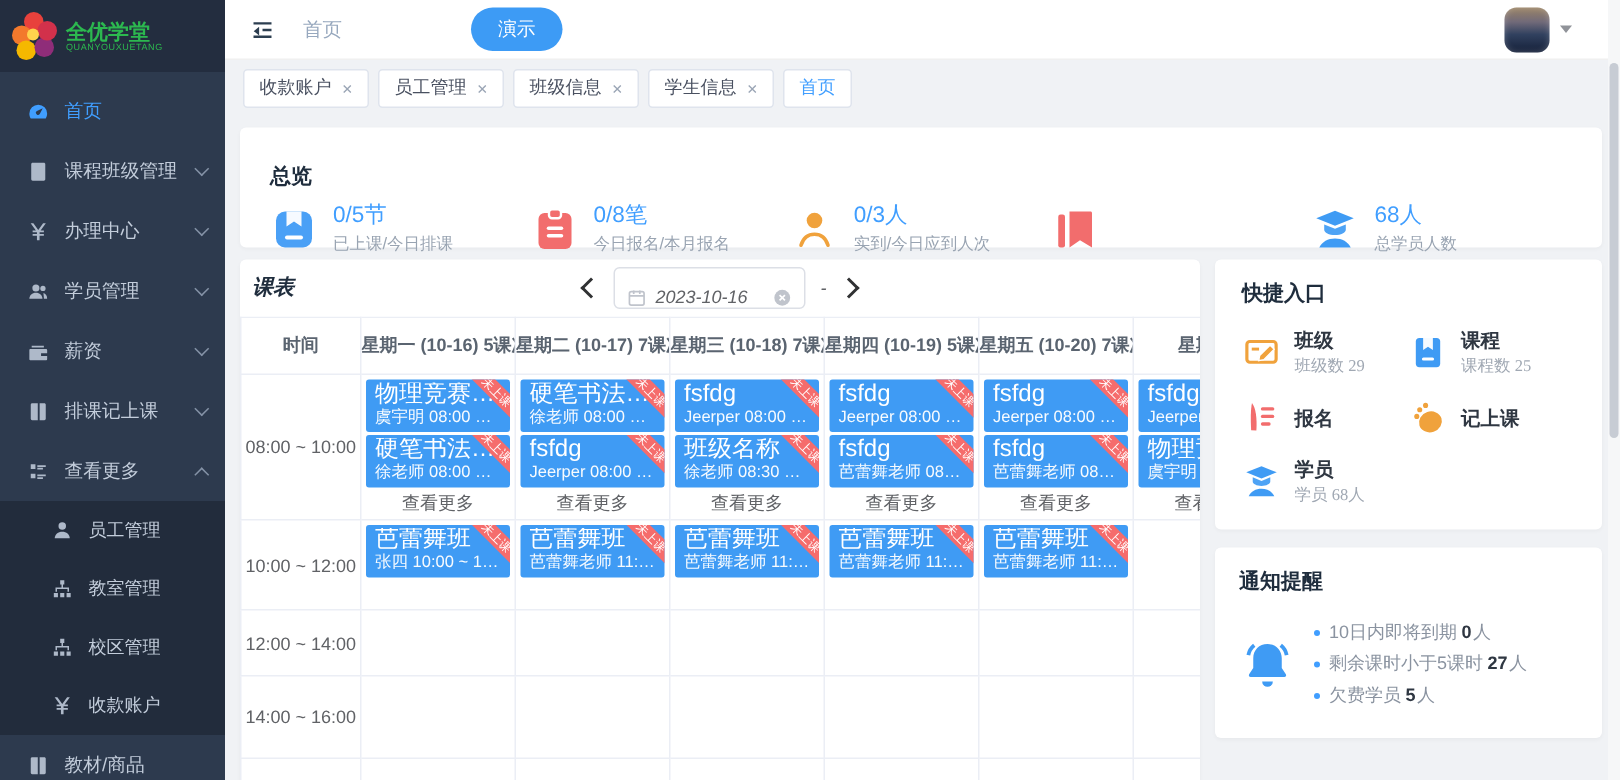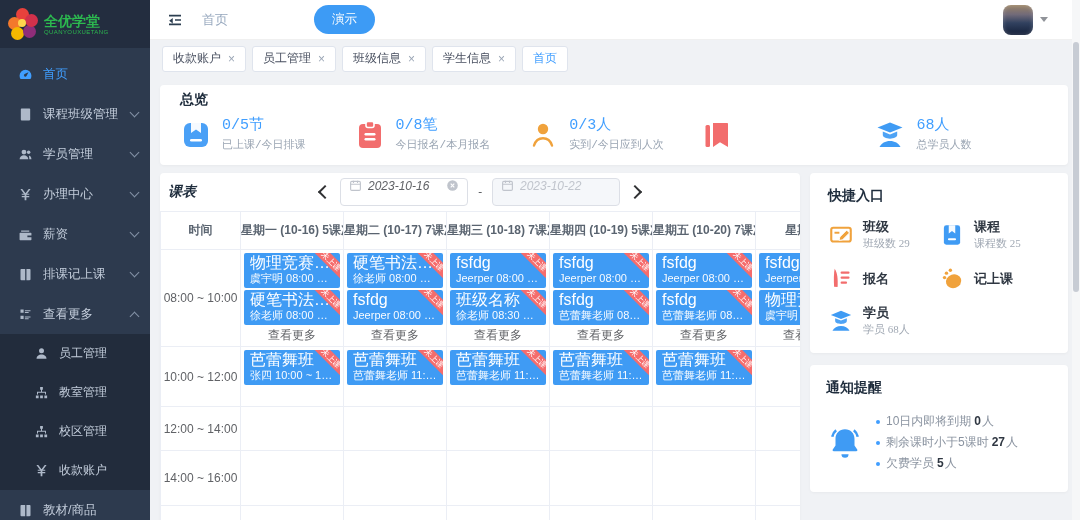--- a/index.html
+++ b/index.html
@@ -43,38 +43,38 @@
   .tab { background:#fff; border:1px solid #dfe4ed; border-radius:3px; height:26px; display:flex; align-items:center;
     padding:0 10px; color:#495060; font-size:12px; cursor:pointer; gap:7px; }
   .tab.active { color:#409eff; }
   .tab .x { color:#9aa5b5; font-size:12px; line-height:1; cursor:pointer; }
 
   .content { flex:1; padding:8px 12px 0 10px; min-height:0; }
   .card { background:#fff; border-radius:4px; box-shadow:0 1px 3px rgba(0,0,0,.04); }
   .card-title { font-size:14px; font-weight:bold; color:#1f2d3d; }
 
   
-  .overview { padding:6px 20px 8px; height:80px;font-family:Liberation Mono, monospace; }
+  .overview { padding:24px 20px 8px; height:80px; }
   .stats { display:flex; margin-top:8px; }
   .stat { flex:1; display:flex; align-items:center; gap:10px; }
   .stat-icon { width:32px; height:32px; flex:0 0 32px; }
   .stat-icon svg { width:32px; height:32px; }
   .stat-val { color:#409eff; font-size:15px; line-height:18px; }
   .stat-lab { color:#99a4b2; font-size:11px; margin-top:2px; white-space:nowrap; }
 
   .row2 { display:flex; gap:10px; margin-top:8px; align-items:flex-start; }
 
   
   .schedule { flex:1; min-width:0; overflow:hidden; }
   .sched-head { height:38px; position:relative; display:flex; align-items:center; padding:0 8px;font-style:italic; }
   .date-nav { position:absolute; left:50%; transform:translateX(-50%); display:flex; align-items:center; gap:10px; }
   .nav-chev { width:10px; height:10px; border-left:2px solid #303133; border-bottom:2px solid #303133; cursor:pointer; }
   .nav-chev.left { transform:rotate(45deg); }
   .nav-chev.right { transform:rotate(-135deg); }
-  .date-box { width:128px; height:28px; border:1px solid #dcdfe6; border-radius:4px; display:flex; align-items:flex-start;
+  .date-box { width:128px; height:28px; border:1px solid #dcdfe6; border-radius:4px; display:flex; align-items:flex-end;
     padding:0 8px; gap:6px; color:#606266; background:#fff; cursor:pointer; }
   .date-box svg { width:13px; height:13px; flex:0 0 13px; }
   .date-box .dval { flex:1; font-size:12px; }
   .date-box.disabled { background:#f5f7fa; color:#c0c4cc; cursor:not-allowed; }
   .dash { color:#606266; }
 
   .table-wrap { overflow:hidden; }
   table { border-collapse:collapse; table-layout:fixed; width:698px; }
   th, td { border:1px solid #ebeef5; }
   th { height:38px; font-size:12px; color:#5a6470; font-weight:bold; text-align:center; white-space:nowrap; overflow:hidden; }
@@ -144,36 +144,36 @@
             <svg viewBox="0 0 24 24">
               <path d="M6 2.5h12c.8 0 1.5.7 1.5 1.5v16c0 .8-.7 1.5-1.5 1.5H6A1.5 1.5 0 0 1 4.5 20V4c0-.8.7-1.5 1.5-1.5zM8 8h8v2H8zm0 4h8v2H8z"></path>
             </svg>
           </span>
           <span class="m-label">课程班级管理</span>
           <span class="chev down"></span>
         </div>
         <div class="m-item">
           <span class="mi-icon">
             <svg viewBox="0 0 24 24">
+              <path d="M6.8 3 12 10l5.2-7h2.9l-5.6 7.6H18v1.9h-4.6v1.9H18v1.9h-4.6V21h-2.8v-4.7H6v-1.9h4.6v-1.9H6v-1.9h3.5L3.9 3z"></path>
+            </svg>
+          </span>
+          <span class="m-label">办理中心</span>
+          <span class="chev down"></span>
+        </div>
+        <div class="m-item">
+          <span class="mi-icon">
+            <svg viewBox="0 0 24 24">
               <circle cx="9.5" cy="8" r="3.8"></circle>
               <path d="M2.5 19.5c0-3.8 3.1-6.5 7-6.5s7 2.7 7 6.5z"></path>
               <circle cx="17" cy="8.5" r="2.8"></circle>
               <path d="M17.5 13.4c2.4.7 4 2.8 4 6.1h-3.4z"></path>
             </svg>
           </span>
           <span class="m-label">学员管理</span>
-          <span class="chev down"></span>
-        </div>
-        <div class="m-item">
-          <span class="mi-icon">
-            <svg viewBox="0 0 24 24">
-              <path d="M6.8 3 12 10l5.2-7h2.9l-5.6 7.6H18v1.9h-4.6v1.9H18v1.9h-4.6V21h-2.8v-4.7H6v-1.9h4.6v-1.9H6v-1.9h3.5L3.9 3z"></path>
-            </svg>
-          </span>
-          <span class="m-label">办理中心</span>
           <span class="chev down"></span>
         </div>
         <div class="m-item">
           <span class="mi-icon">
             <svg viewBox="0 0 24 24">
               <path d="M5 5.5h13v2H5zM3.5 9h17c.6 0 1 .4 1 1v10c0 .6-.4 1-1 1h-17c-.6 0-1-.4-1-1V10c0-.6.4-1 1-1zm11.5 4.5v3h6.5v-3z"></path>
             </svg>
           </span>
           <span class="m-label">薪资</span>
           <span class="chev down"></span>
@@ -347,27 +347,20 @@
                     <rect x="2" y="3" width="12" height="11" rx="1.5"></rect>
                     <path d="M2 6.5h12M5.5 2v3M10.5 2v3"></path>
                   </svg>
                 <span class="dval">2023-10-16</span>
                 <svg viewBox="0 0 16 16">
                     <circle cx="8" cy="8" r="6.5" fill="#c0c4cc"></circle>
                     <path d="m5.8 5.8 4.4 4.4m0-4.4-4.4 4.4" stroke="#fff" stroke-width="1.4"></path>
                   </svg>
               </div>
               <span class="dash">-</span>
-              <div class="date-box disabled">
-                <svg viewBox="0 0 16 16" fill="none" stroke="#c0c4cc" stroke-width="1.4">
-                    <rect x="2" y="3" width="12" height="11" rx="1.5"></rect>
-                    <path d="M2 6.5h12M5.5 2v3M10.5 2v3"></path>
-                  </svg>
-                <span class="dval">2023-10-22</span>
-              </div>
               <span class="nav-chev right"></span>
             </div>
           </div>
           <div class="table-wrap">
             <table id="sched-table">
                 <colgroup>
                   <col style="width:80px">
                   <col style="width:103px">
                   <col style="width:103px">
                   <col style="width:103px">

